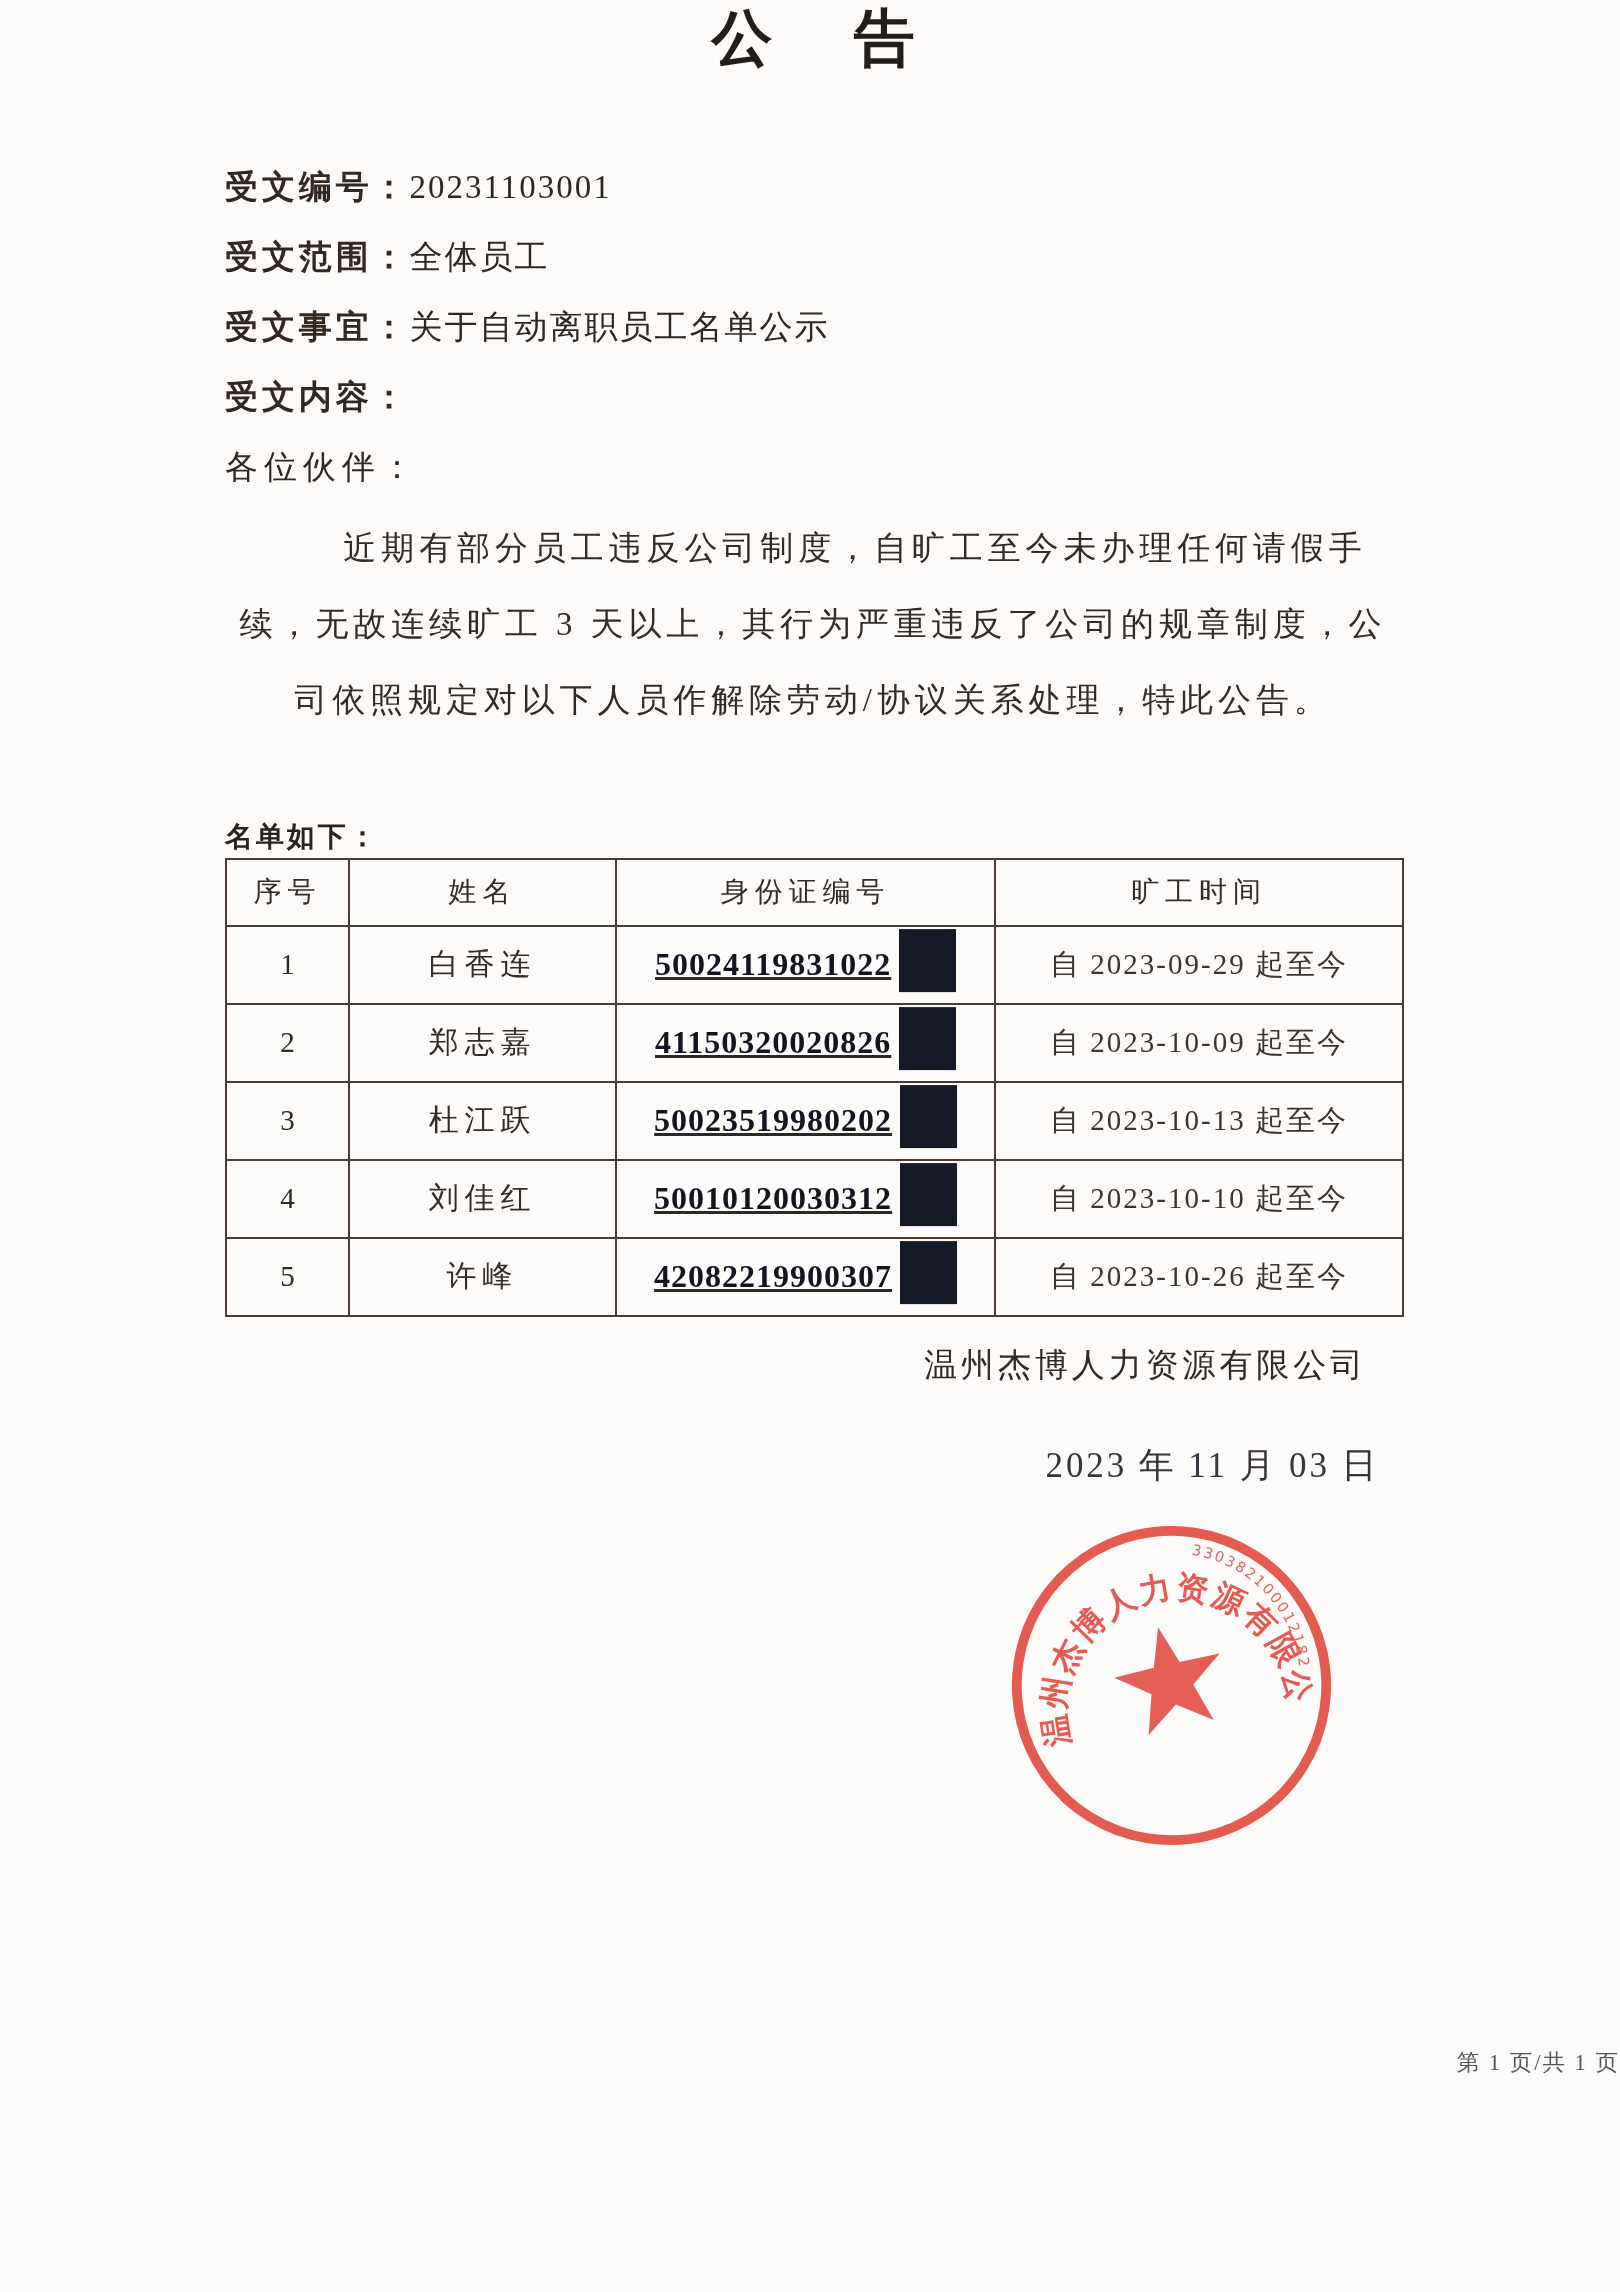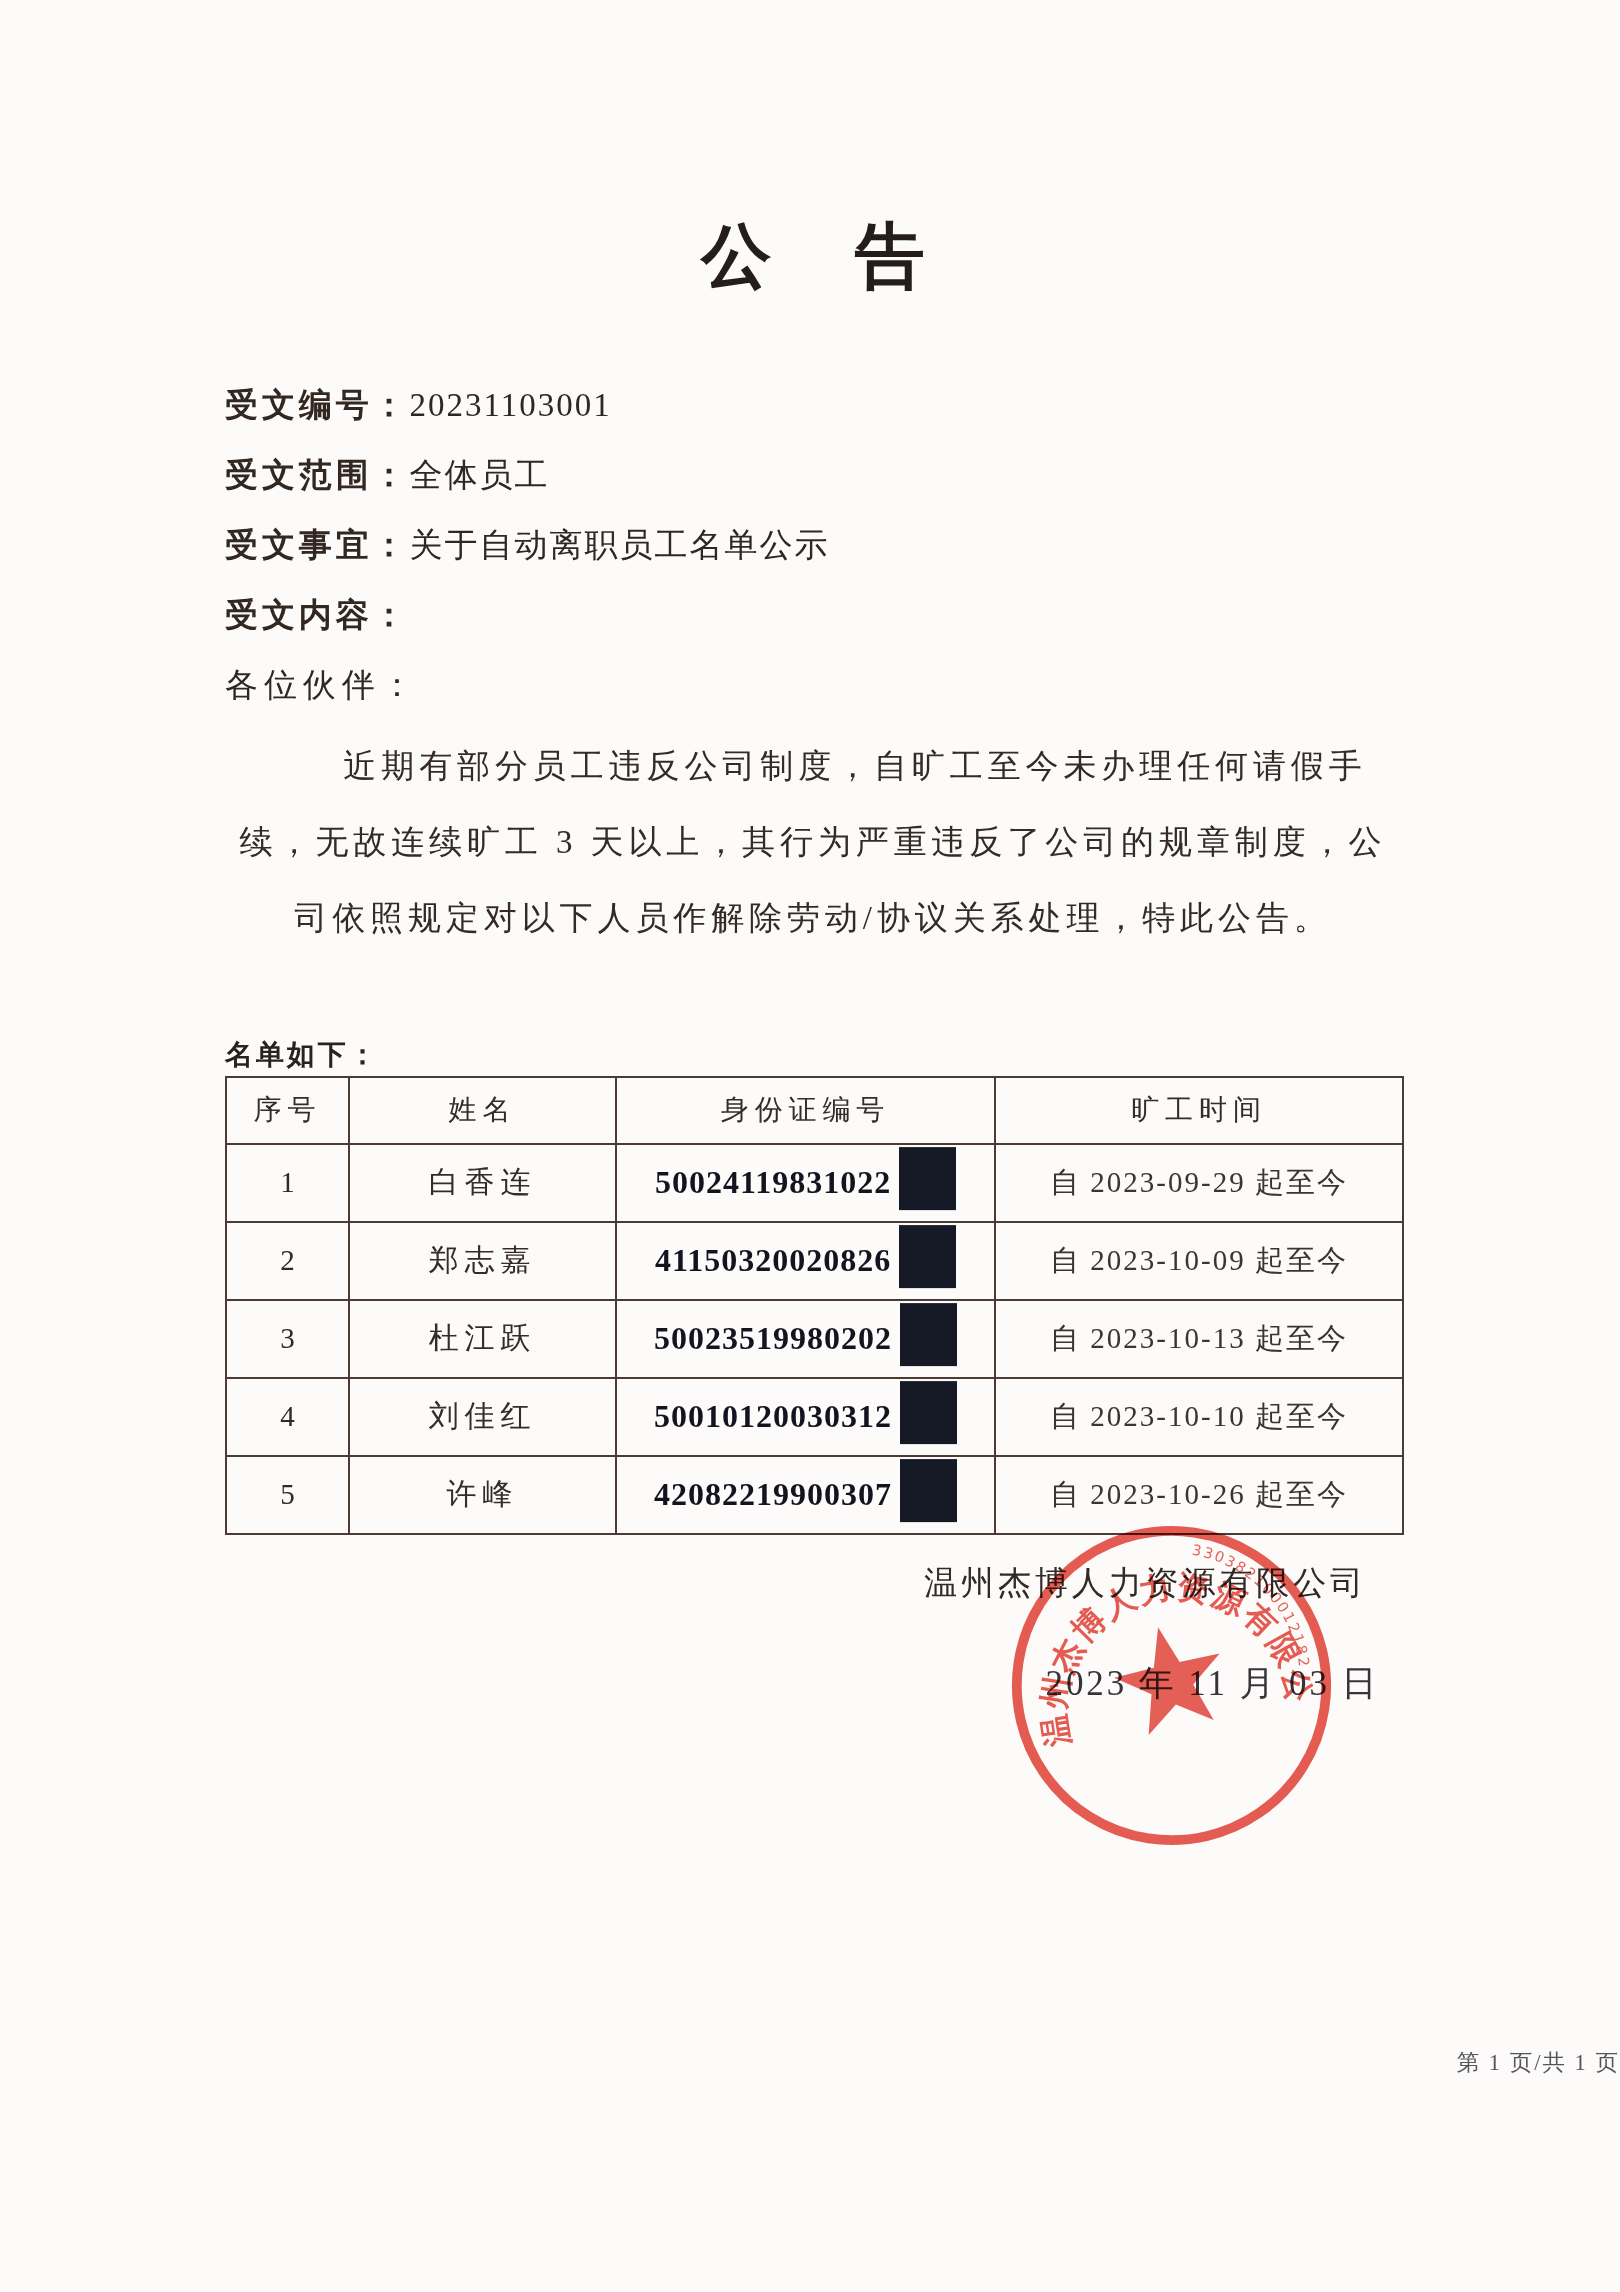--- a/index.html
+++ b/index.html
@@ -8,23 +8,22 @@
     width:1620px;height:2293px;
     background:#fcfbf9;
     font-family:"Liberation Serif","DejaVu Serif",serif;
     color:#2f2824;
     overflow:hidden;
   }
   .content{
     position:absolute;left:225px;top:0;width:1176px;
   }
   .doc-title{
-    margin-top:218px;
     text-align:center;
-    font-size:70px;
+    font-size:61px;
     line-height:78px;
     font-weight:600;
     letter-spacing:33px;
     text-indent:33px; 
     white-space:pre;
     color:#241d1a;
   }
   .meta{margin-top:90px;}
   .meta-line{
     font-size:33px;line-height:39px;margin-bottom:31px;
@@ -55,21 +54,21 @@
   table.roster td,table.roster th{
     border:2px solid #4c3b33;
     text-align:center;vertical-align:middle;
     font-weight:400;padding:0;
   }
   tr.hdr th{height:65px;font-size:28px;letter-spacing:5.9px;color:#332c28;}
   tr.datarow td{height:76px;}
   .cell-no{font-size:29px;color:#2e2a26;}
   .cell-name{font-size:30px;letter-spacing:5.9px;color:#352c27;}
   .cell-id{font-size:32px;}
-  .id-wrap{display:flex;align-items:center;justify-content:center;}
+  .id-wrap{display:flex;align-items:center;justify-content:center;text-decoration:underline;}
   .id-num{font-weight:700;color:#131420;letter-spacing:1px;}
   .redact{
     display:inline-block;width:57px;height:63px;
     background:#151a26;margin-left:7.8px;transform:translateY(-3.9px);
   }
   .cell-date{font-size:29px;color:#3a3531;letter-spacing:2px;white-space:pre;}
   .sign{
     margin-top:29px;text-align:right;
   }
   .sign-company{

